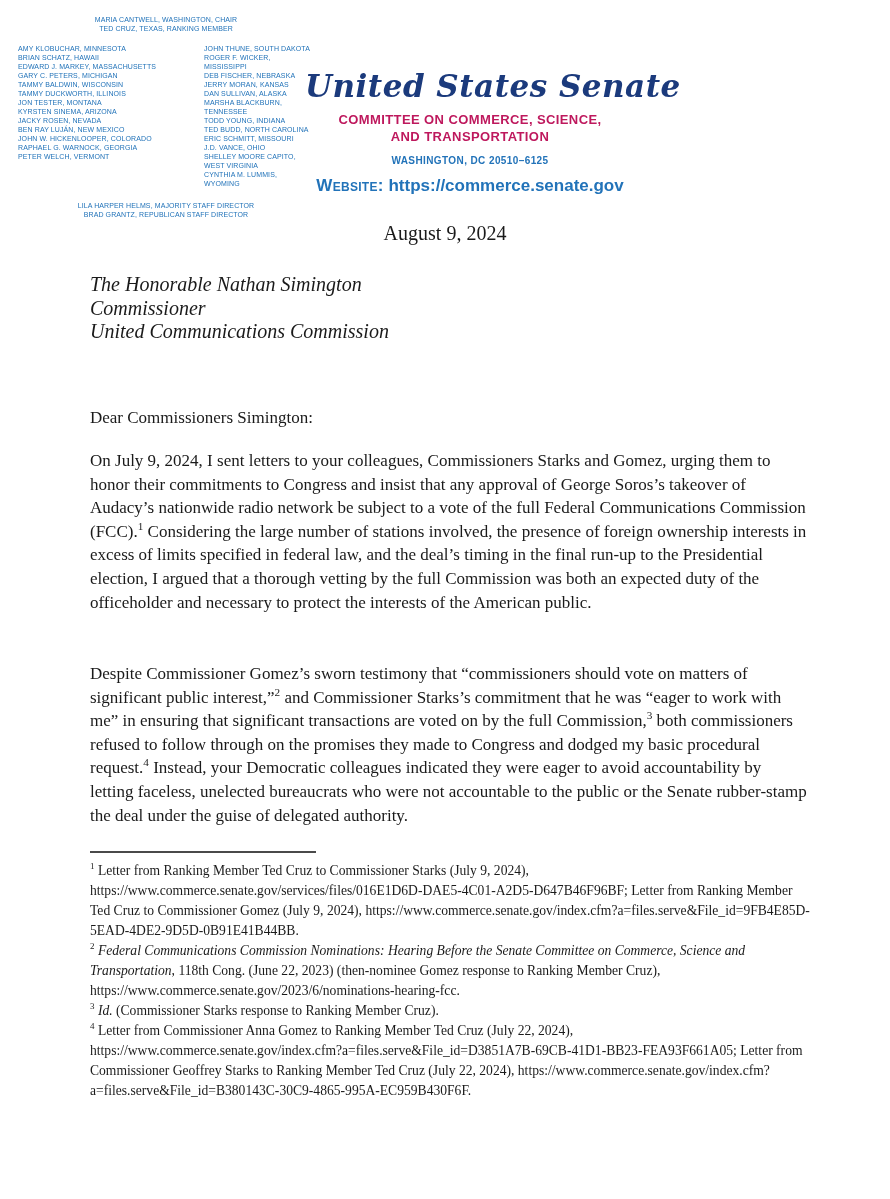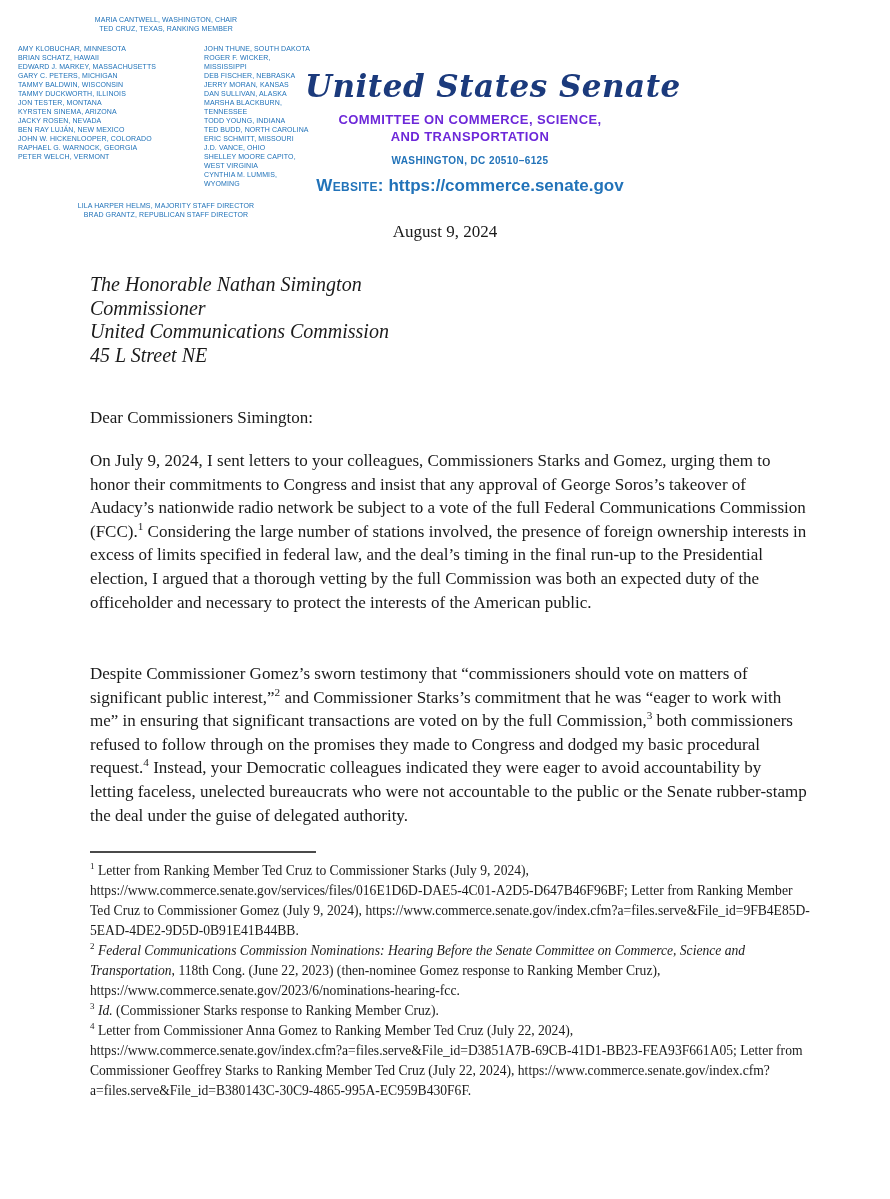--- a/index.html
+++ b/index.html
@@ -45,21 +45,21 @@
     font-style: italic;
     font-size: 31px;
     line-height: 36px;
     color: #1b3a7c;
     letter-spacing: 0.5px;
     white-space: nowrap;
   }
   .committee-line {
     font-family: "Liberation Sans", sans-serif;
     font-weight: bold;
-    color: #6d28d9;
+    color: #be185d;
     font-size: 13px;
     line-height: 17px;
     letter-spacing: 0.4px;
   }
   .committee-line.first { margin-top: 7px; }
   .dc-line {
     font-family: "Liberation Sans", sans-serif;
     font-weight: bold;
     color: #2273b9;
     font-size: 10px;
@@ -76,21 +76,21 @@
   }
   .website-line .label { font-variant: small-caps; letter-spacing: 0.3px; }
 
   
   .date-line {
     position: absolute;
     top: 222px;
     left: 0;
     width: 100%;
     text-align: center;
-    font-size: 17px;
+    font-size: 20px;
   }
   .recipient {
     position: absolute;
     top: 273px;
     left: 90px;
     font-size: 20px;
     line-height: 23.5px;
     font-style: italic;
   }
   .salutation {
@@ -193,21 +193,20 @@
       <span>https://commerce.senate.gov</span>
     </div>
   </div>
 
   <div class="date-line">August 9, 2024</div>
 
   <div class="recipient">
     <div>The Honorable Nathan Simington</div>
     <div>Commissioner</div>
     <div>United Communications Commission</div>
-    <div>45 L Street NE</div>
   </div>
 
   <div class="salutation">Dear Commissioners Simington:</div>
 
   <div class="para para-1">
     <span>On July 9, 2024, I sent letters to your colleagues, Commissioners Starks and Gomez, urging them to honor their commitments to Congress and insist that any approval of George Soros’s takeover of Audacy’s nationwide radio network be subject to a vote of the full Federal Communications Commission (FCC).</span><sup>1</sup><span> Considering the large number of stations involved, the presence of foreign ownership interests in excess of limits specified in federal law, and the deal’s timing in the final run-up to the Presidential election, I argued that a thorough vetting by the full Commission was both an expected duty of the officeholder and necessary to protect the interests of the American public.</span>
   </div>
 
   <div class="para para-2">
     <span>Despite Commissioner Gomez’s sworn testimony that “commissioners should vote on matters of significant public interest,”</span><sup>2</sup><span> and Commissioner Starks’s commitment that he was “eager to work with me” in ensuring that significant transactions are voted on by the full Commission,</span><sup>3</sup><span> both commissioners refused to follow through on the promises they made to Congress and dodged my basic procedural request.</span><sup>4</sup><span> Instead, your Democratic colleagues indicated they were eager to avoid accountability by letting faceless, unelected bureaucrats who were not accountable to the public or the Senate rubber-stamp the deal under the guise of delegated authority.</span>

